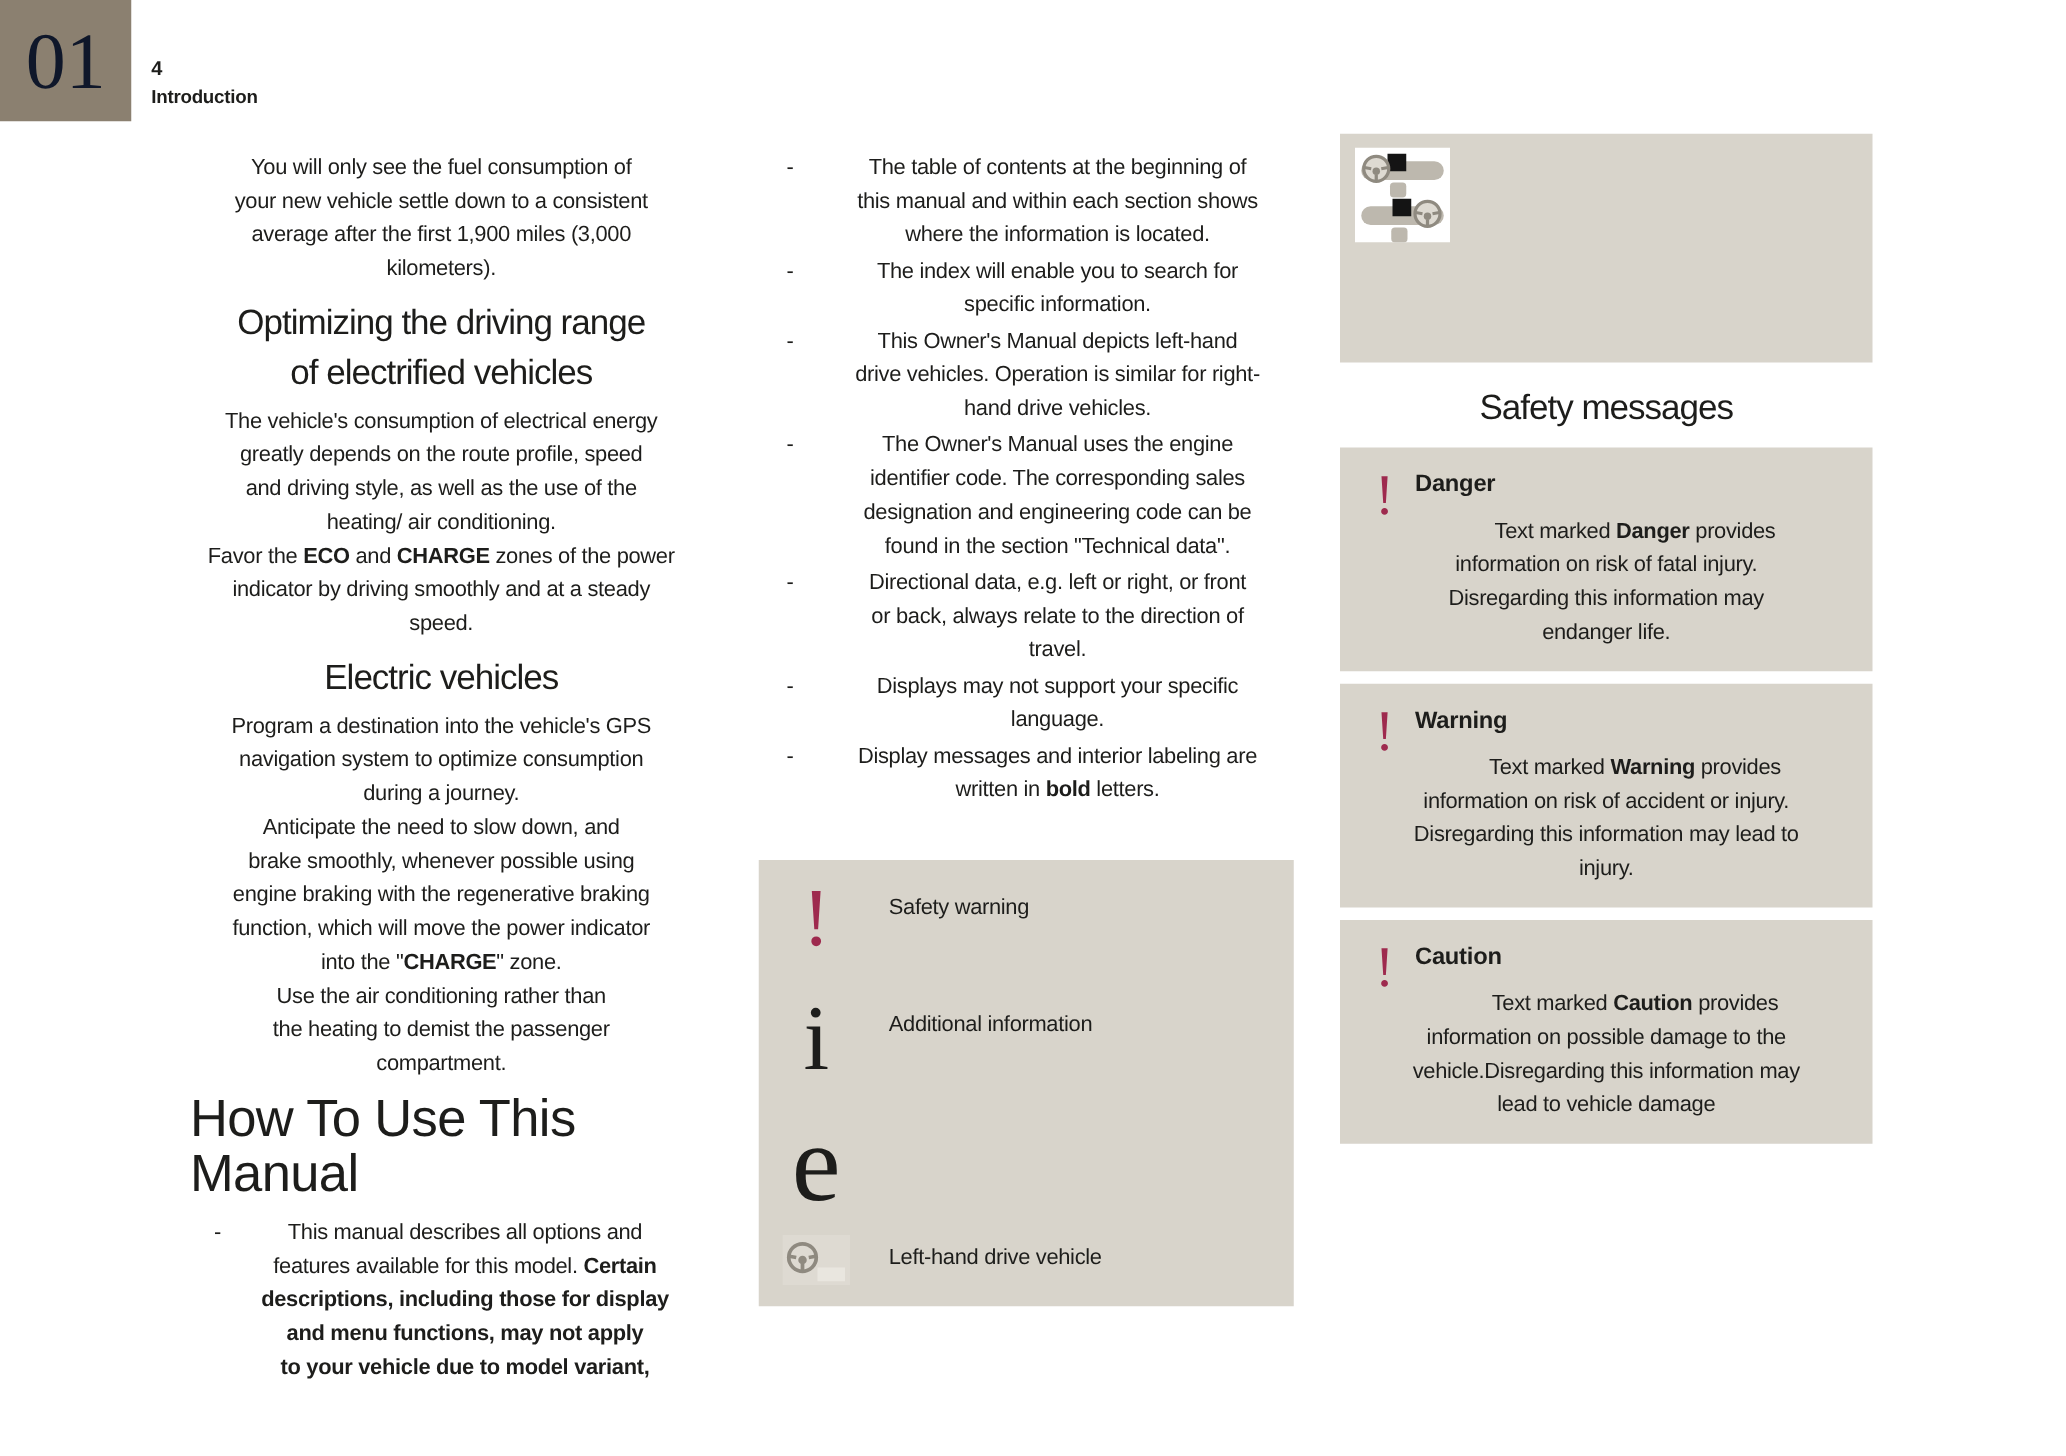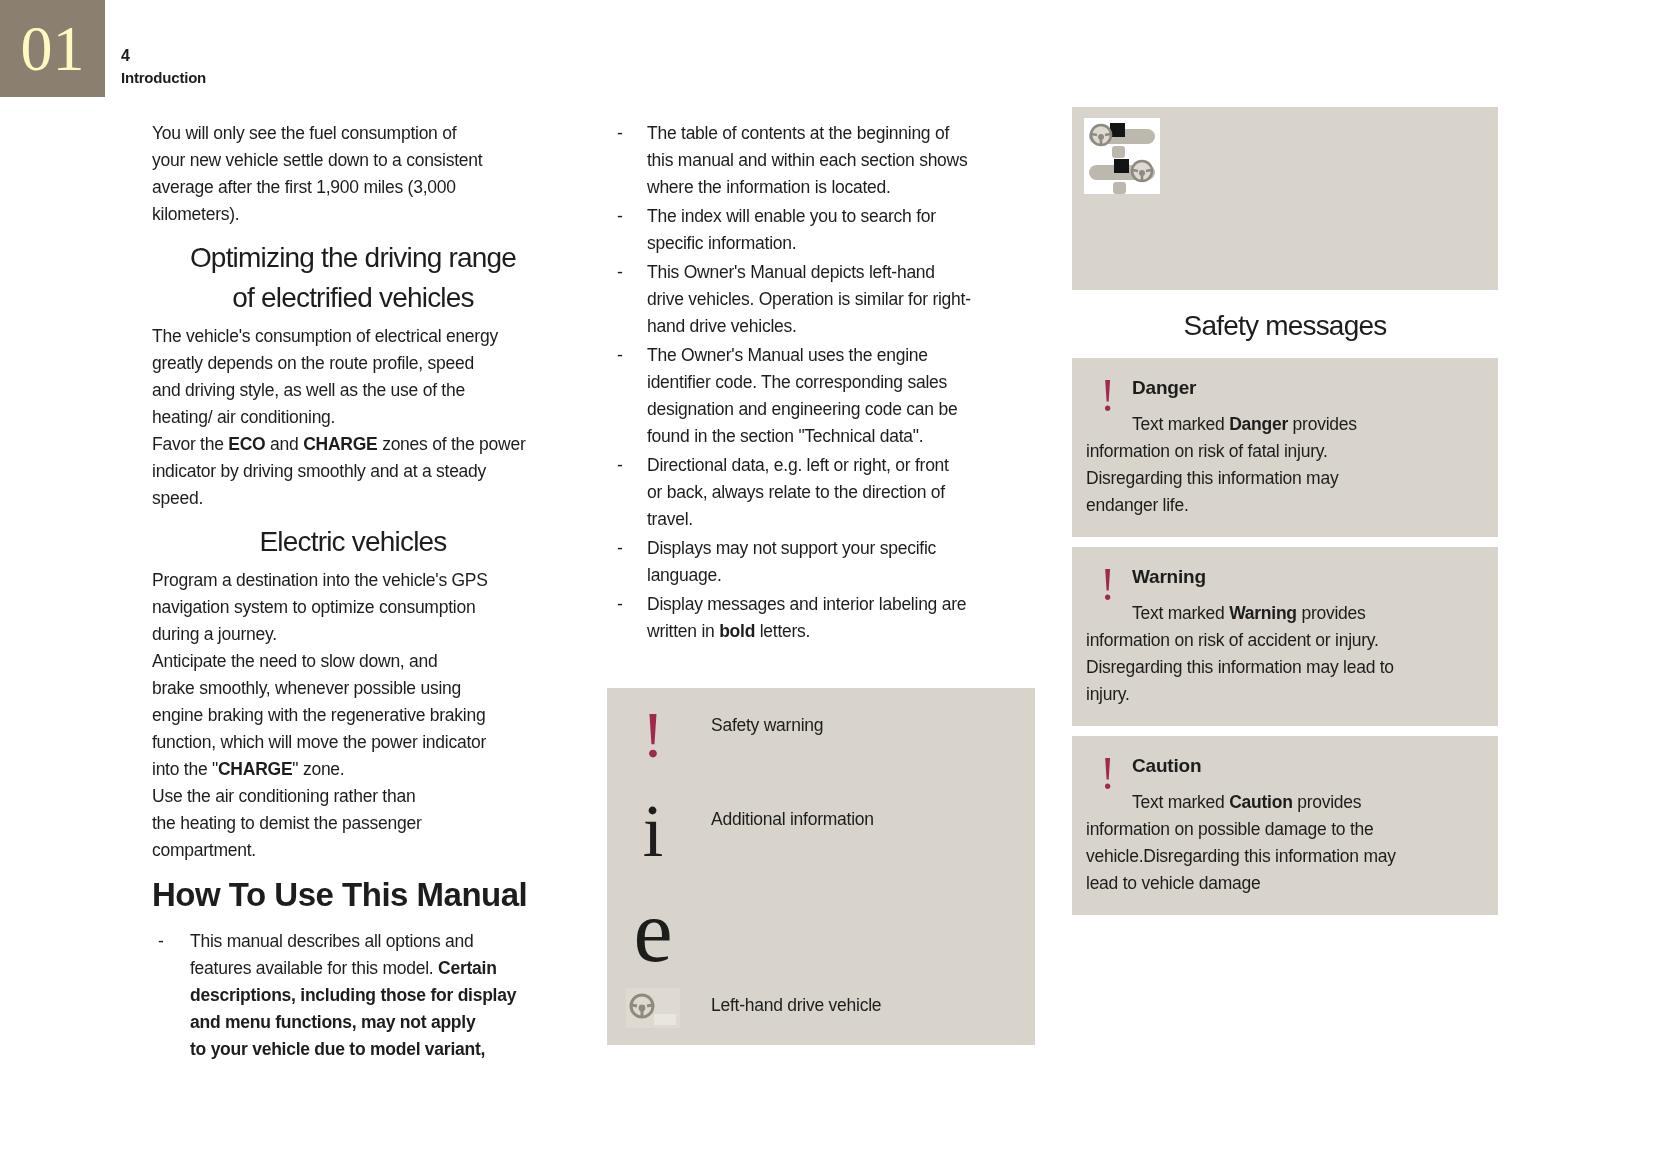--- a/index.html
+++ b/index.html
@@ -1,37 +1,37 @@
 <!DOCTYPE html>
 <html><head>
 <meta charset="utf-8">
 <style>
   html,body{margin:0;padding:0;background:#fff;}
   .page{position:relative;width:1653px;height:1165px;background:#ffffff;overflow:hidden;
         font-family:"Liberation Sans",sans-serif;color:#1d1d1b;}
-  .body-text{font-size:17.5px;line-height:27px;letter-spacing:-0.25px;white-space:pre-line;margin:0;}
+  .body-text{font-size:17.5px;line-height:27px;letter-spacing:-0.25px;white-space:pre-line;margin:0;text-align:center;}
   b{font-weight:700;}
 
   
   .chapter-tab{position:absolute;left:0;top:0;width:105px;height:97px;background:#8b8070;
                display:flex;align-items:center;justify-content:center;}
-  .chapter-num{font-family:"Liberation Serif",serif;font-size:64px;color:#fef9c3;line-height:97px;}
+  .chapter-num{font-family:"Liberation Serif",serif;font-size:64px;color:#0f172a;line-height:97px;}
 
   .page-meta{position:absolute;left:121px;top:46px;}
   .page-num{font-size:16px;font-weight:700;line-height:20px;}
   .section-name{font-size:15px;line-height:24px;letter-spacing:-0.2px;font-weight:bold;}
 
   
   .col{position:absolute;top:120px;}
   .col1{left:152px;width:402px;}
   .col2{left:617px;width:428px;}
   .col3{left:1072px;top:107px;width:426px;}
 
   h2.doc{font-size:28px;font-weight:500;line-height:40px;letter-spacing:-0.8px;margin:10px 0 5px;white-space:pre-line;text-align:center;}
-  h1.doc{font-size:33px;font-weight:700;line-height:44px;letter-spacing:-0.5px;margin:9px 0 0;}
+  h1.doc{font-size:42px;font-weight:400;line-height:44px;letter-spacing:-0.5px;margin:9px 0 0;}
   .h-electric{margin-top:13px;margin-bottom:7px;}
 
   
   .li{display:flex;margin:0 0 2px 0;}
   .li .dash{flex:0 0 30px;font-size:17.5px;line-height:27px;}
   .col1 .li{margin-top:11px;}
   .col1 .li .dash{flex:0 0 38px;padding-left:6px;box-sizing:border-box;}
   .li .li-text{flex:1;}
   .cont-bold{margin-left:30px;margin-bottom:1px;}
 

